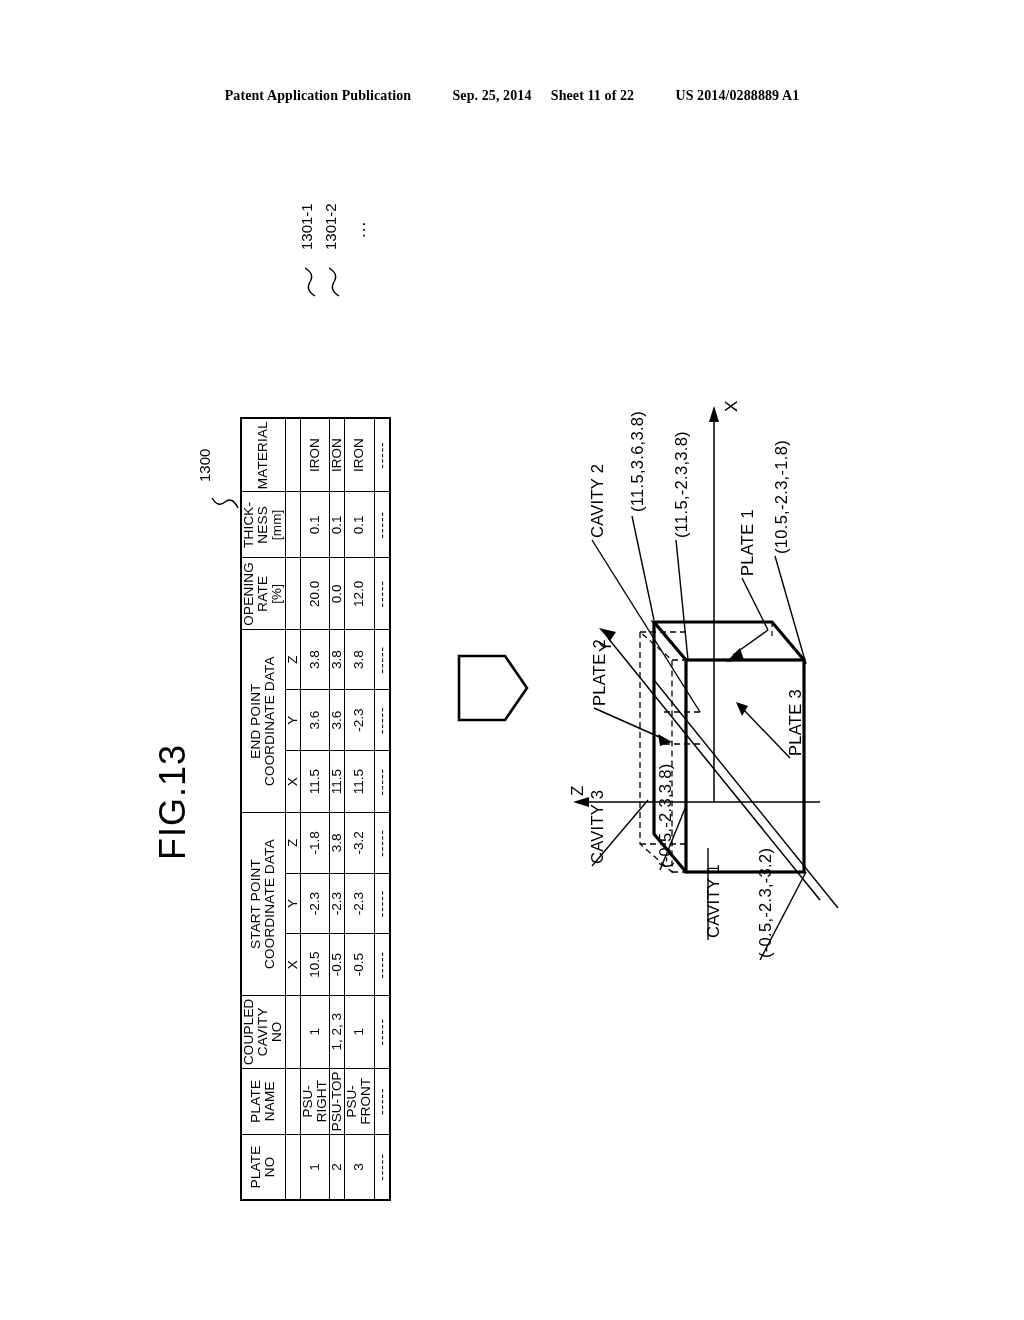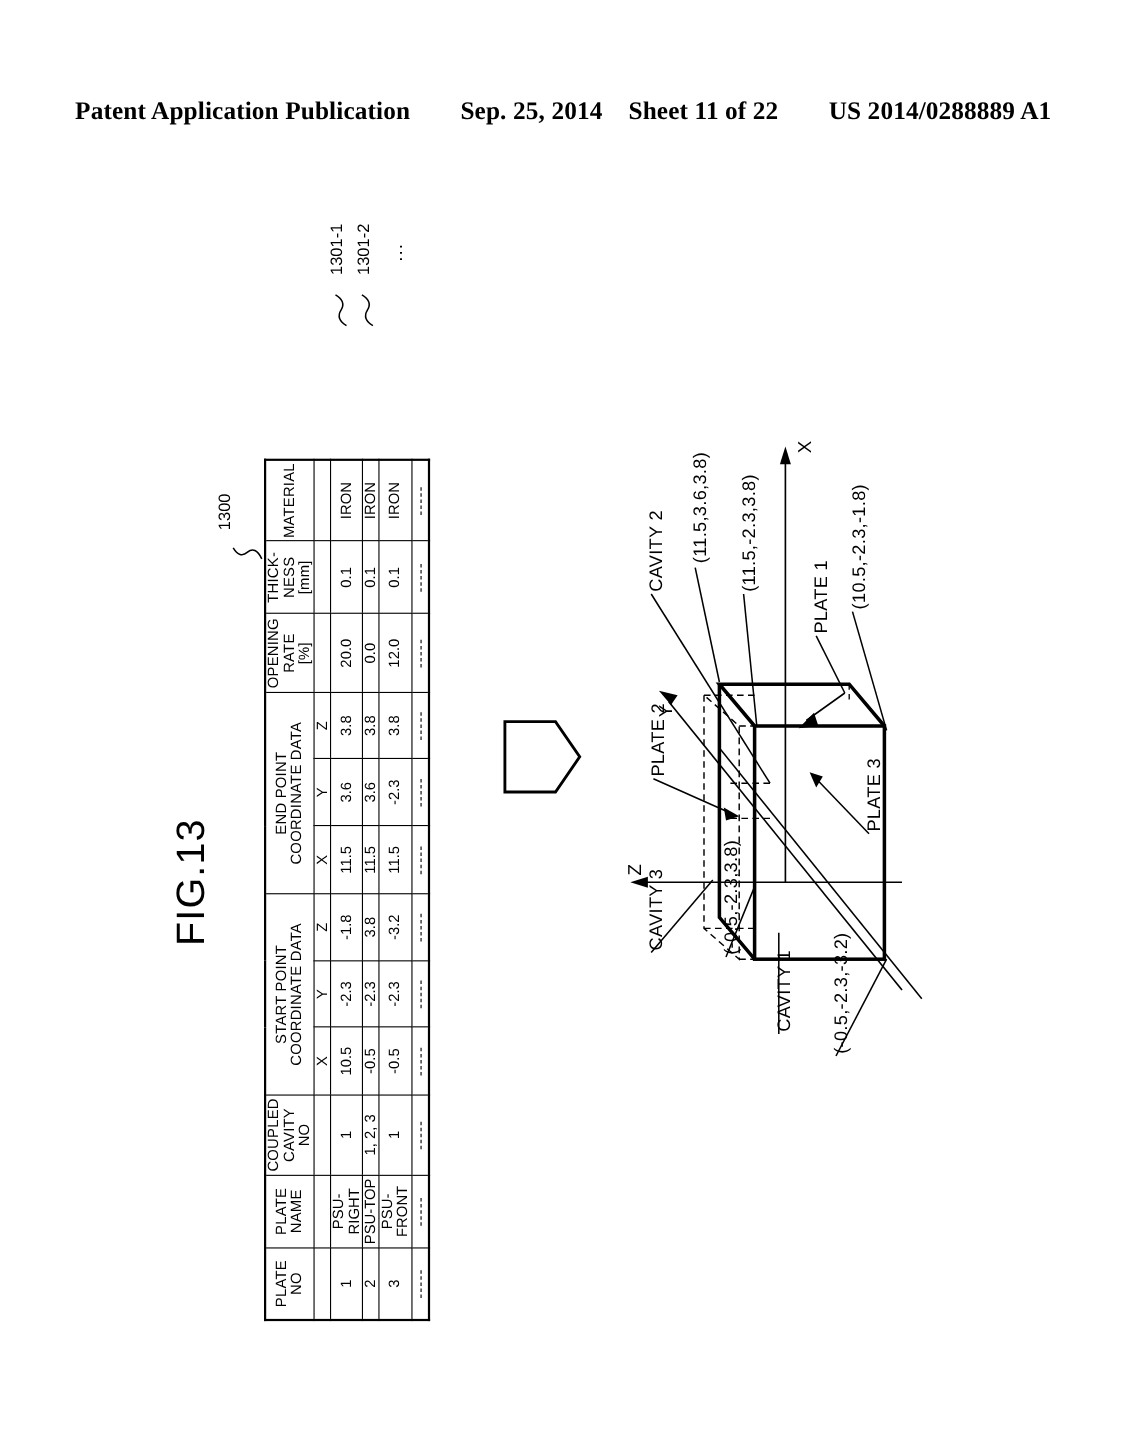--- a/index.html
+++ b/index.html
@@ -18,21 +18,21 @@
 
   
   #pub-header {
     position: absolute;
     top: 88px;
     left: 0;
     width: 1024px;
     text-align: center;
     font-family: "Liberation Serif", serif;
     font-weight: bold;
-    font-size: 23px;
+    font-size: 14px;
     letter-spacing: 0.1px;
     white-space: nowrap;
   }
   #pub-header .seg { display: inline-block; }
   #pub-header .gap-lg { display: inline-block; width: 34px; }
   #pub-header .gap-sm { display: inline-block; width: 12px; }
 
   
   #fig-label {
     position: absolute;

